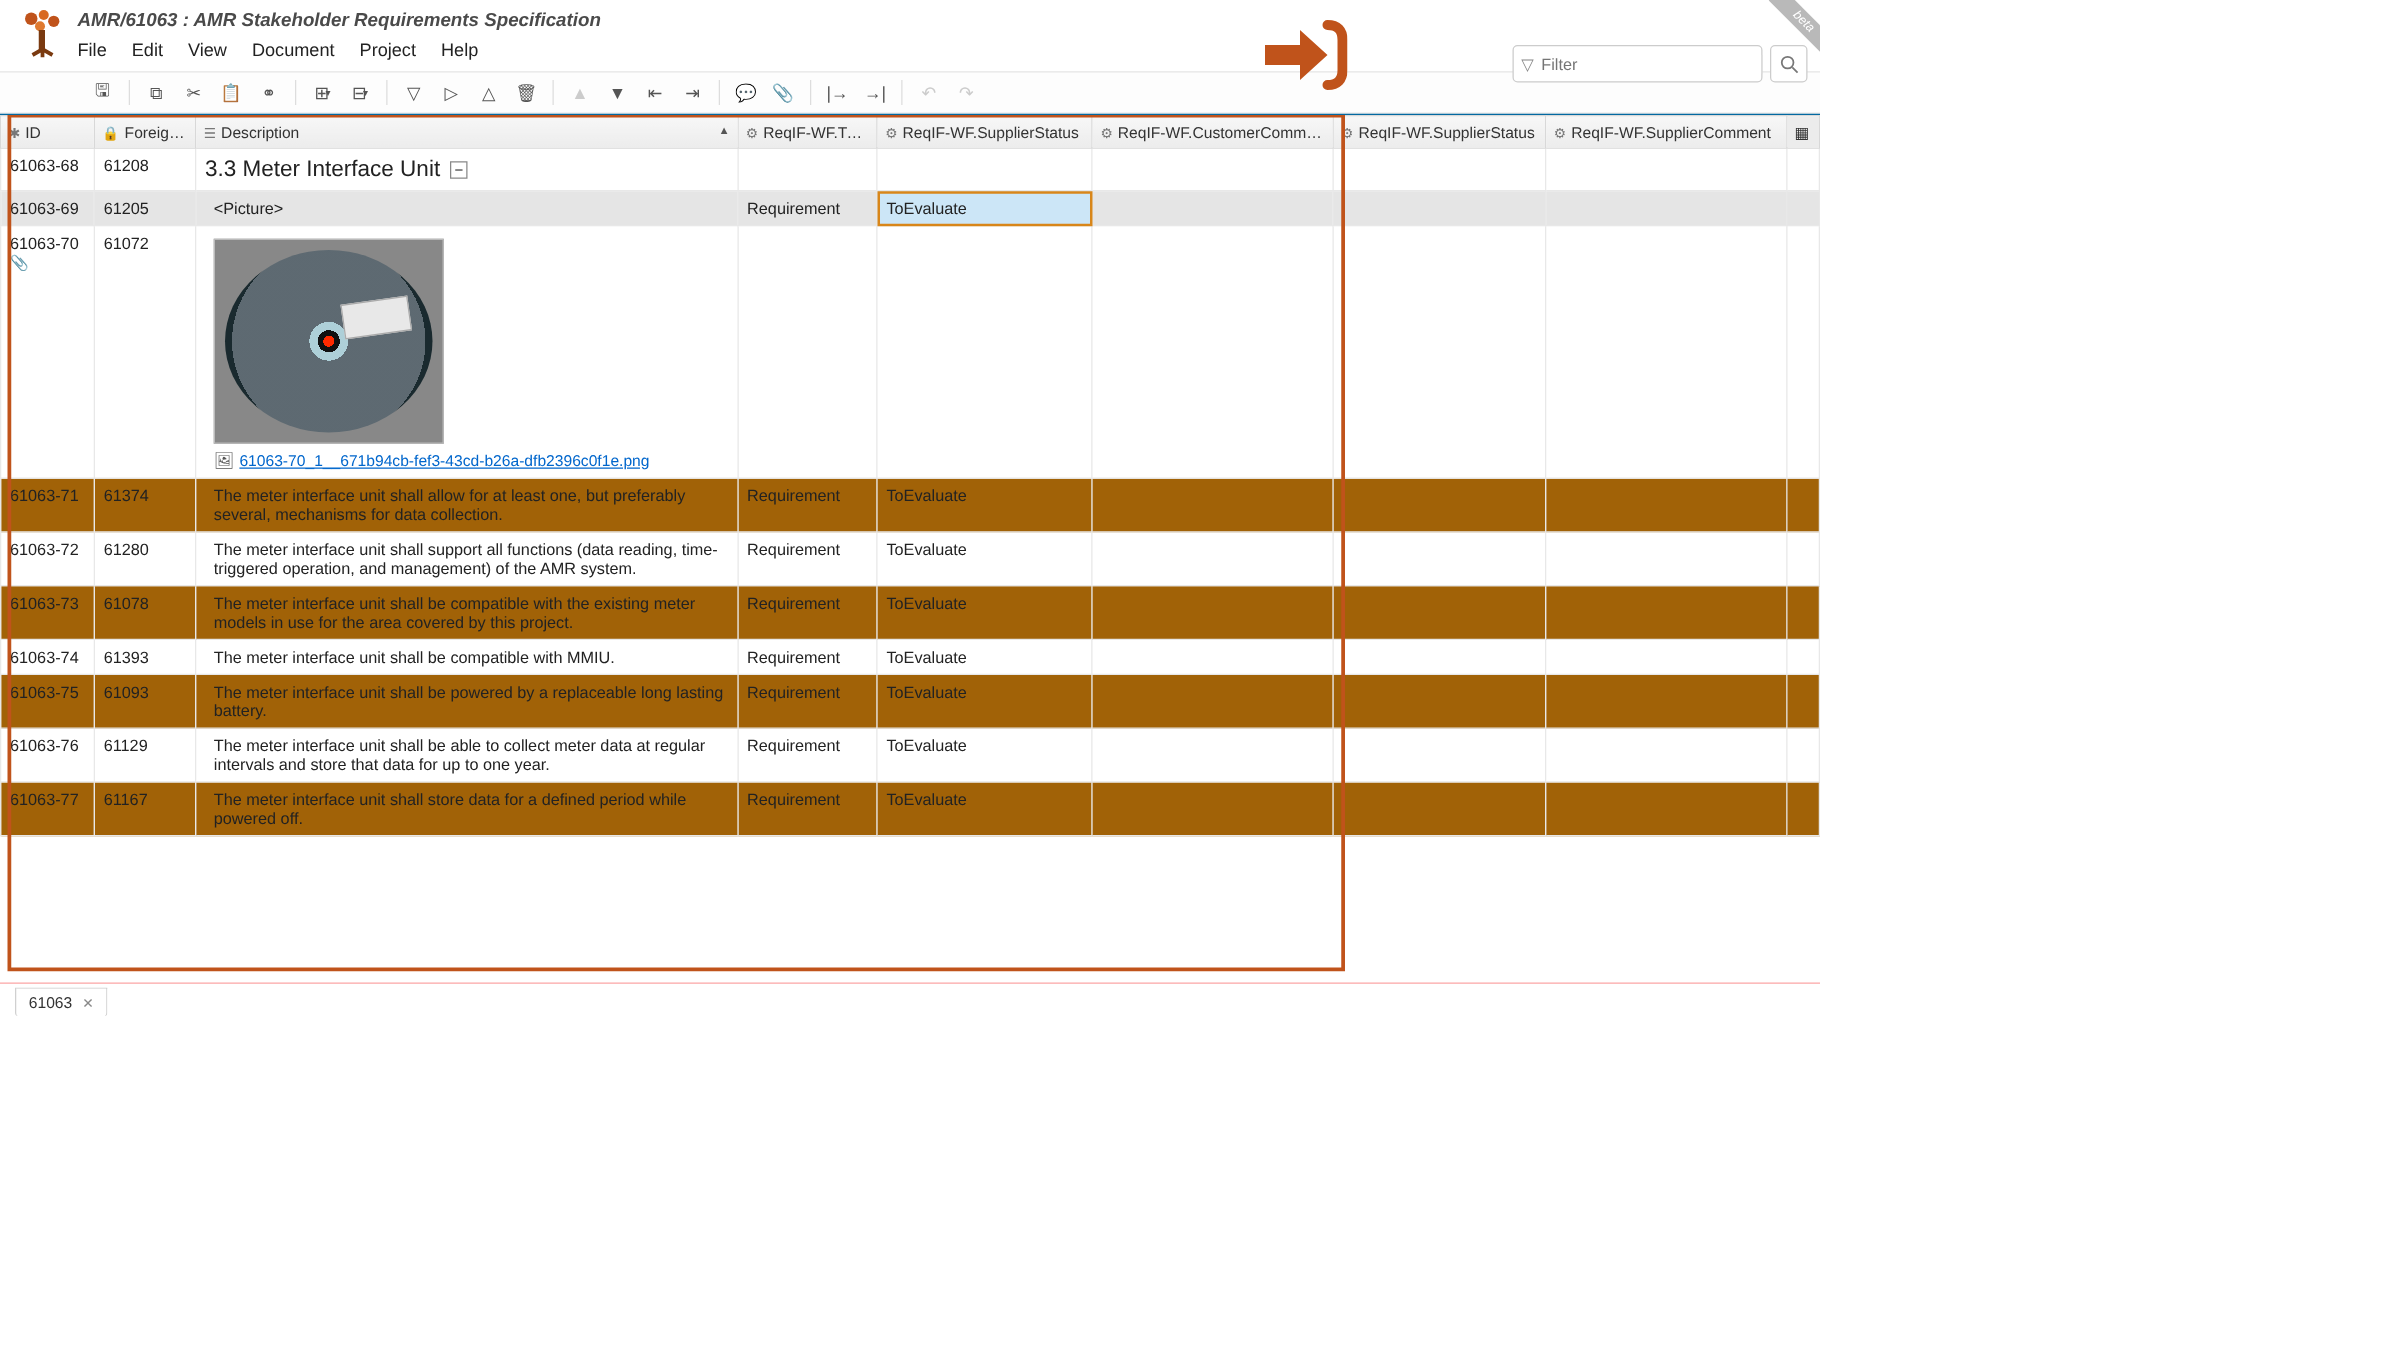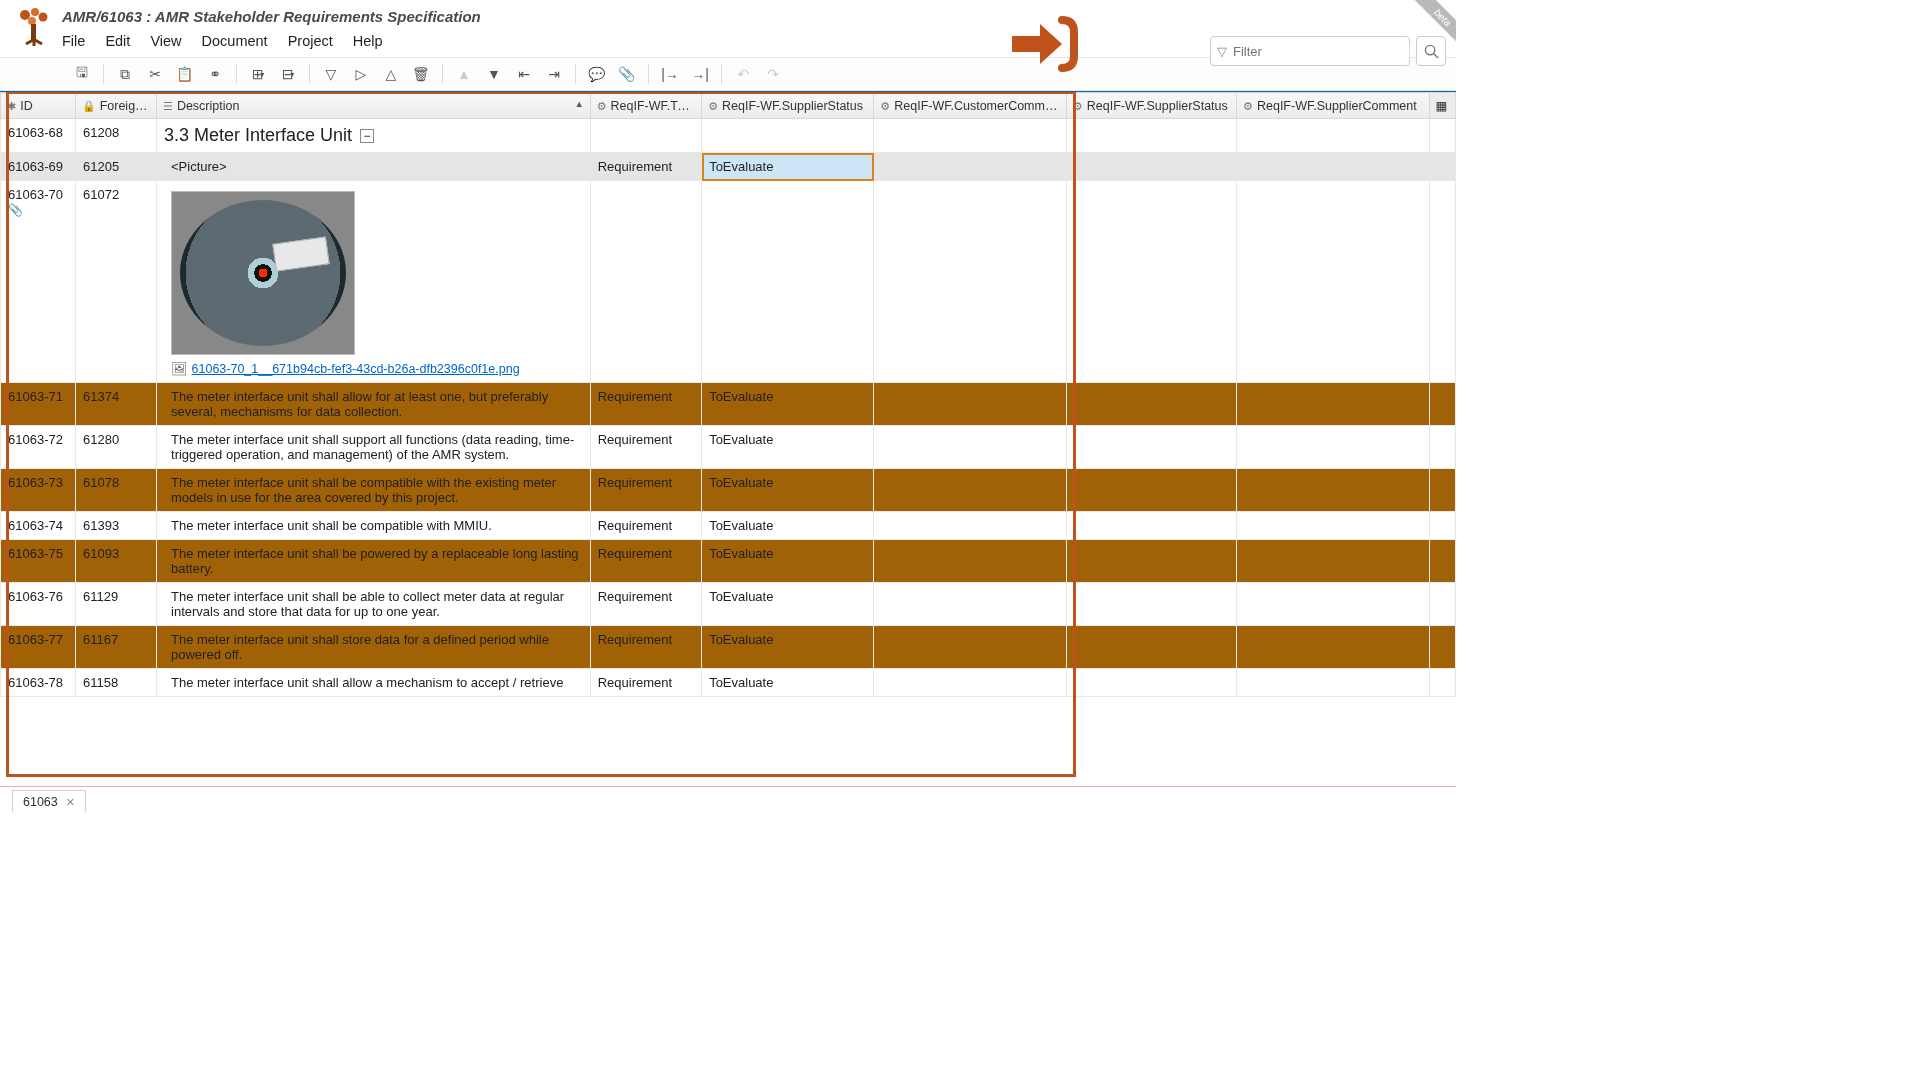--- a/index.html
+++ b/index.html
@@ -295,31 +295,20 @@
               <td>61063-77</td>
               <td>61167</td>
               <td style="padding-left: 14px;">The meter interface unit shall store data for a defined period while powered off.</td>
               <td>Requirement</td>
               <td>ToEvaluate</td>
               <td></td>
               <td></td>
               <td></td>
               <td></td>
             </tr>
-            <tr>
-              <td>61063-78</td>
-              <td>61158</td>
-              <td style="padding-left: 14px;">The meter interface unit shall allow a mechanism to accept / retrieve</td>
-              <td>Requirement</td>
-              <td>ToEvaluate</td>
-              <td></td>
-              <td></td>
-              <td></td>
-              <td></td>
-            </tr>
           </tbody>
       </table>
     </div>
   </div>
 
   <div class="bottom-tabs">
     <div class="btab">
       <span>61063</span>
       <span class="close">✕</span>
     </div>

